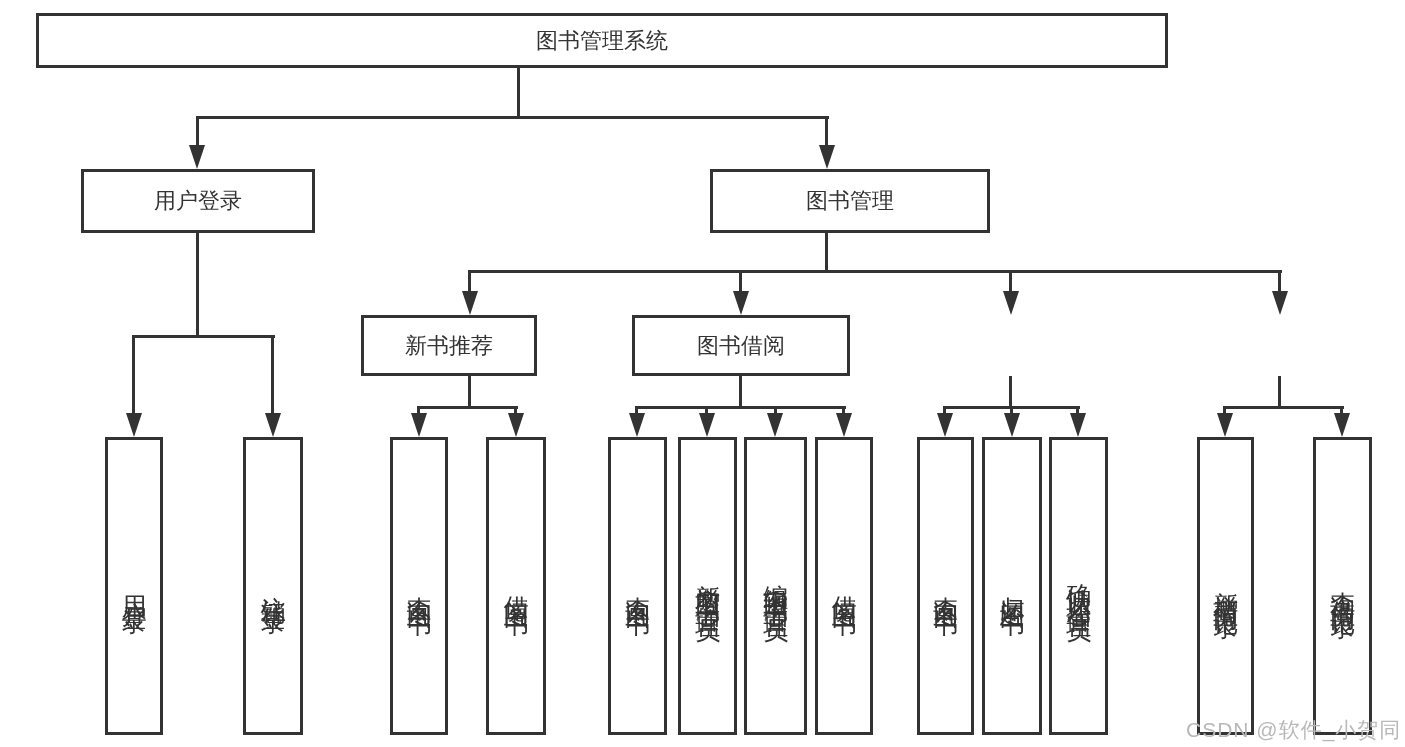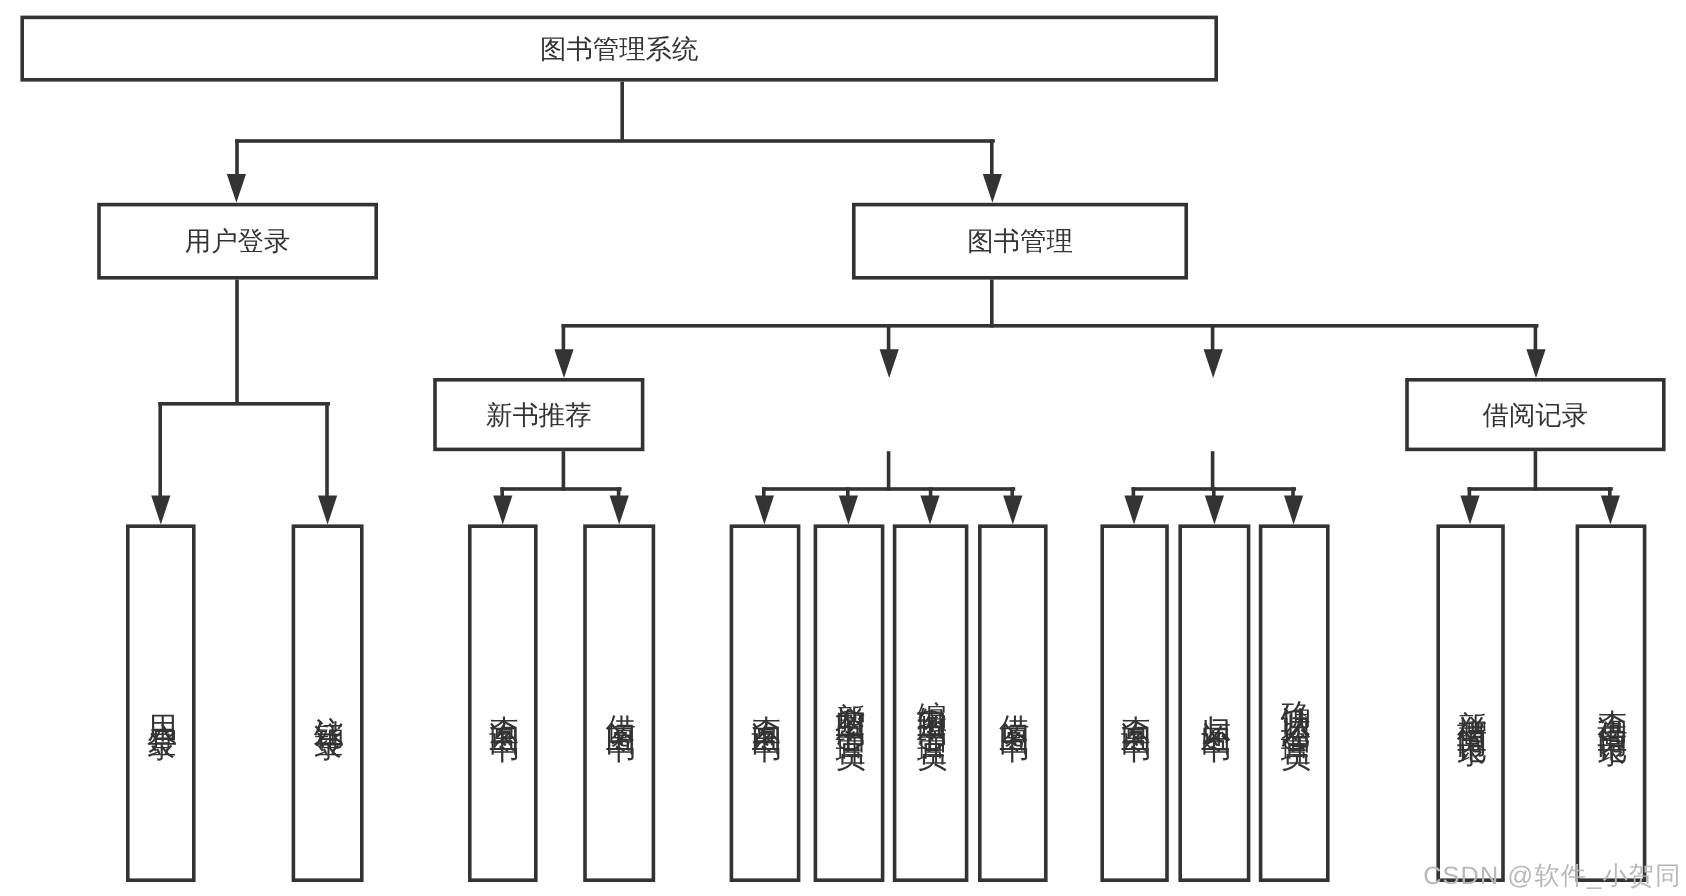--- a/index.html
+++ b/index.html
@@ -28,36 +28,36 @@
   .watermark {
     position:absolute; left:1186px; top:716px; z-index:5;
     font-size:21px; color:#b8b8b8; letter-spacing:1px;
   }
 </style>
 </head>
 <body>
 
 <div class="canvas">
 
-  <div class="node" style="left:17px;top:13px;width:998px;height:55px">
+  <div class="node" style="left:36px;top:13px;width:1132px;height:55px">
     <span>图书管理系统</span>
   </div>
 
   <div class="node" style="left:81px;top:169px;width:234px;height:64px">
     <span>用户登录</span>
   </div>
   <div class="node" style="left:710px;top:169px;width:280px;height:64px">
     <span>图书管理</span>
   </div>
 
   <div class="node" style="left:361px;top:315px;width:176px;height:61px">
     <span>新书推荐</span>
   </div>
-  <div class="node" style="left:1171px;top:315px;width:217px;height:61px">
-    <span>借阅记录</span>
+  <div class="node" style="left:632px;top:315px;width:218px;height:61px">
+    <span>图书借阅</span>
   </div>
 
   <div class="node leaf" style="left:105px;top:437px;width:58px;height:298px">
     <span>用户登录</span>
   </div>
   <div class="node leaf" style="left:243px;top:437px;width:60px;height:298px">
     <span>注销登录</span>
   </div>
 
   <div class="node leaf" style="left:390px;top:437px;width:58px;height:298px">

